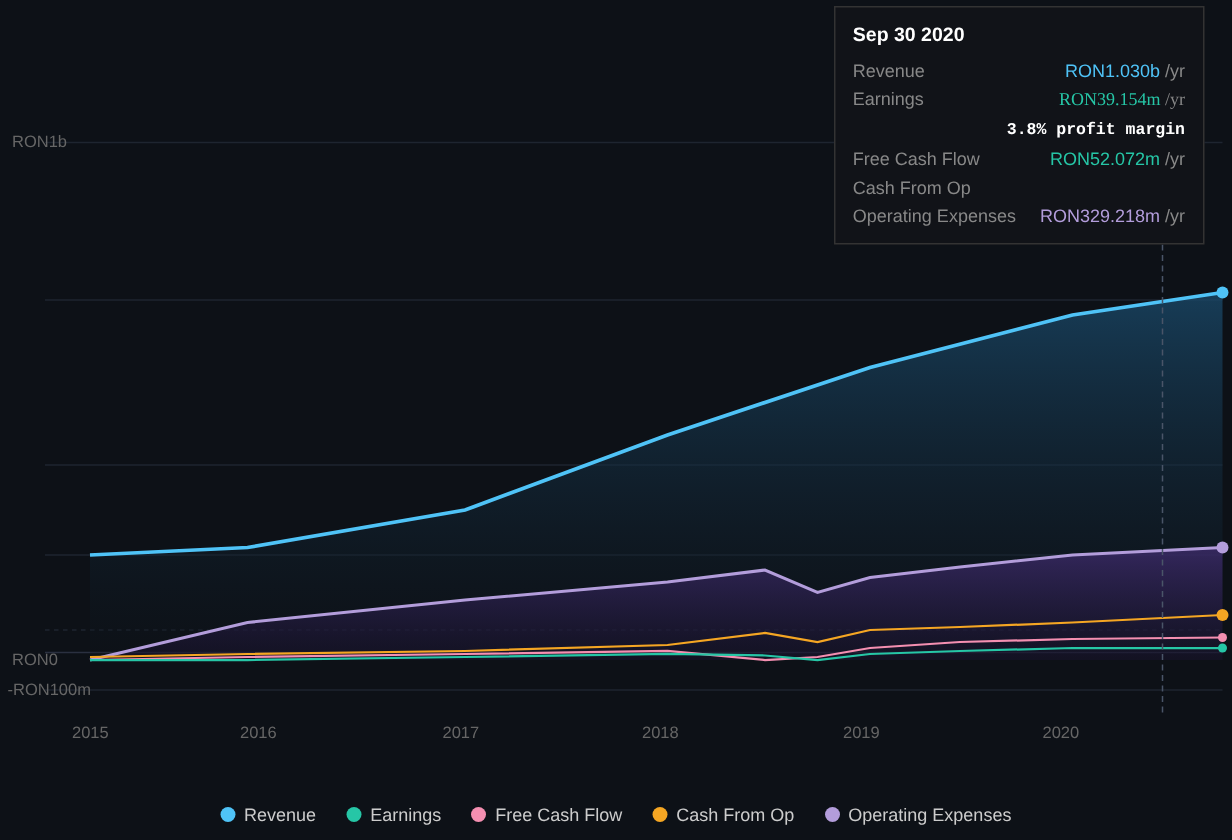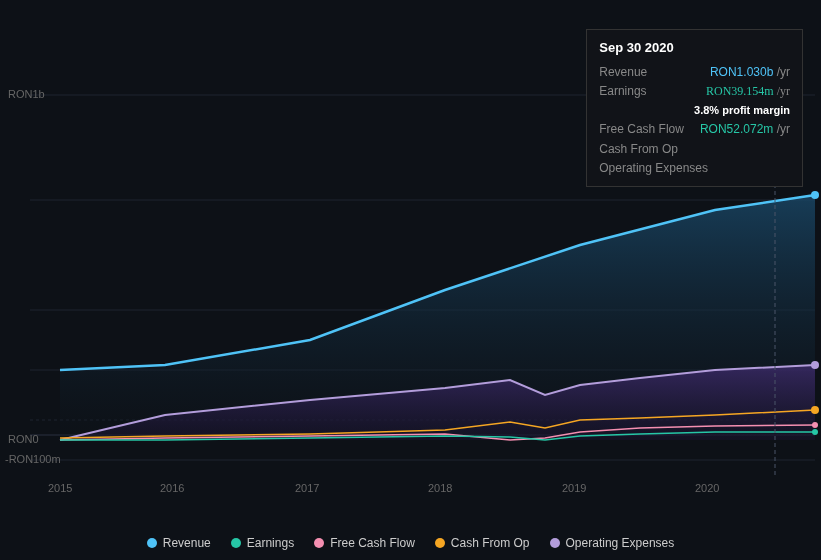--- a/index.html
+++ b/index.html
@@ -21,21 +21,21 @@
 
     #chart-svg {
       position: absolute;
       top: 0; left: 0;
       width: 100%; height: 100%;
     }
 
     
     .tooltip-box {
       position: absolute;
-      top: 29px;
+      top: 4px;
       right: 18px;
       background: #111318;
       border: 1px solid #333;
       padding: 8px 12px;
       min-width: 200px;
       font-size: 12px;
       line-height: 1.6;
       z-index: 10;
     }
 
@@ -60,20 +60,21 @@
     .val-green { color: #26c6a6; font-family: Liberation Serif, serif; }
     .val-cyan { color: #26c6a6; }
     .val-orange { color: #f5a623; }
     .val-purple { color: #b39ddb; }
 
     .profit-margin {
       color: #fff;
       font-weight: bold;
       font-size: 11px;
       margin-left: 18px;
+      font-family: Liberation Mono, monospace;
     }
 
     
     .legend {
       position: absolute;
       bottom: 10px;
       left: 0;
       right: 0;
       display: flex;
       justify-content: center;
@@ -116,20 +117,21 @@
     </div>
     <div class="tooltip-row">
       <span class="label">Free Cash Flow</span>
       <span class="value val-cyan">RON52.072m <span style="color:#888">/yr</span></span>
     </div>
     <div class="tooltip-row">
       <span class="label">Cash From Op</span>
     </div>
     <div class="tooltip-row">
       <span class="label">Operating Expenses</span>
+      <span class="value val-purple">RON329.218m <span style="color:#888">/yr</span></span>
     </div>
   </div>
 
   <svg id="chart-svg" viewBox="0 0 821 560" xmlns="http://www.w3.org/2000/svg">
     <defs>
 
       <linearGradient id="grad-revenue" x1="0" y1="0" x2="0" y2="1">
         <stop offset="0%" stop-color="#1a4a6b" stop-opacity="0.9"></stop>
         <stop offset="100%" stop-color="#0d1117" stop-opacity="0.3"></stop>
       </linearGradient>

